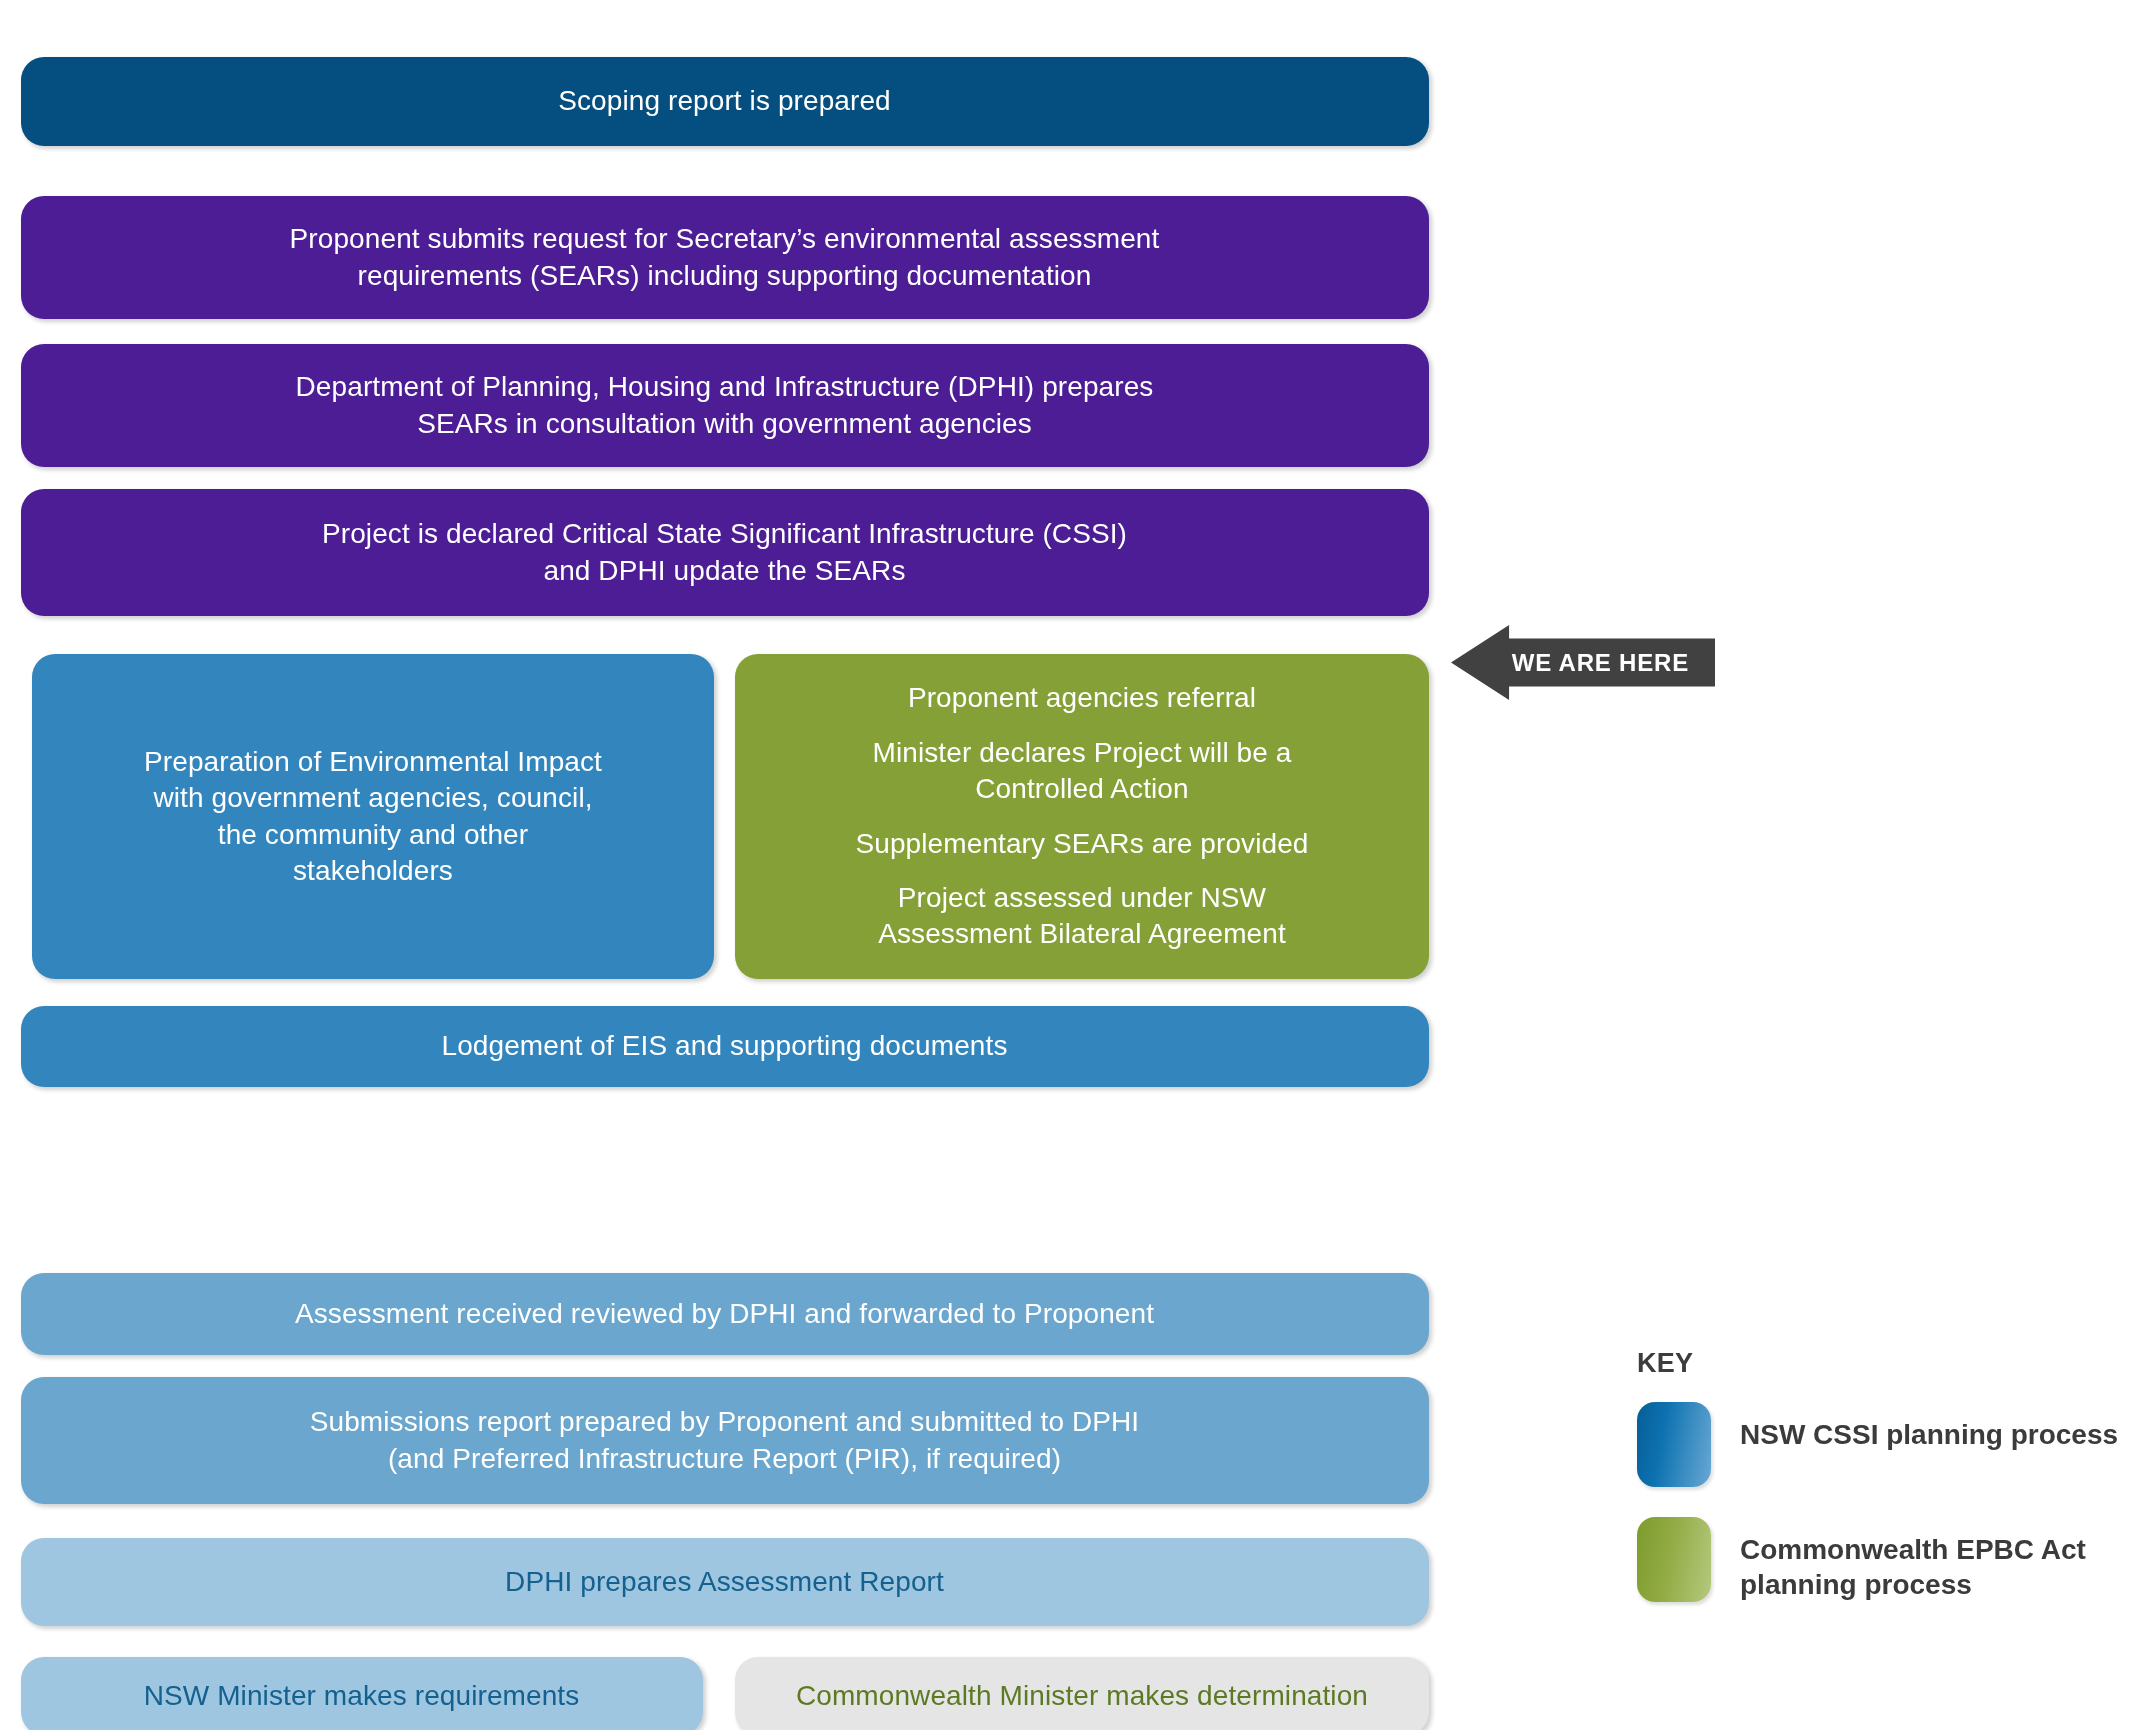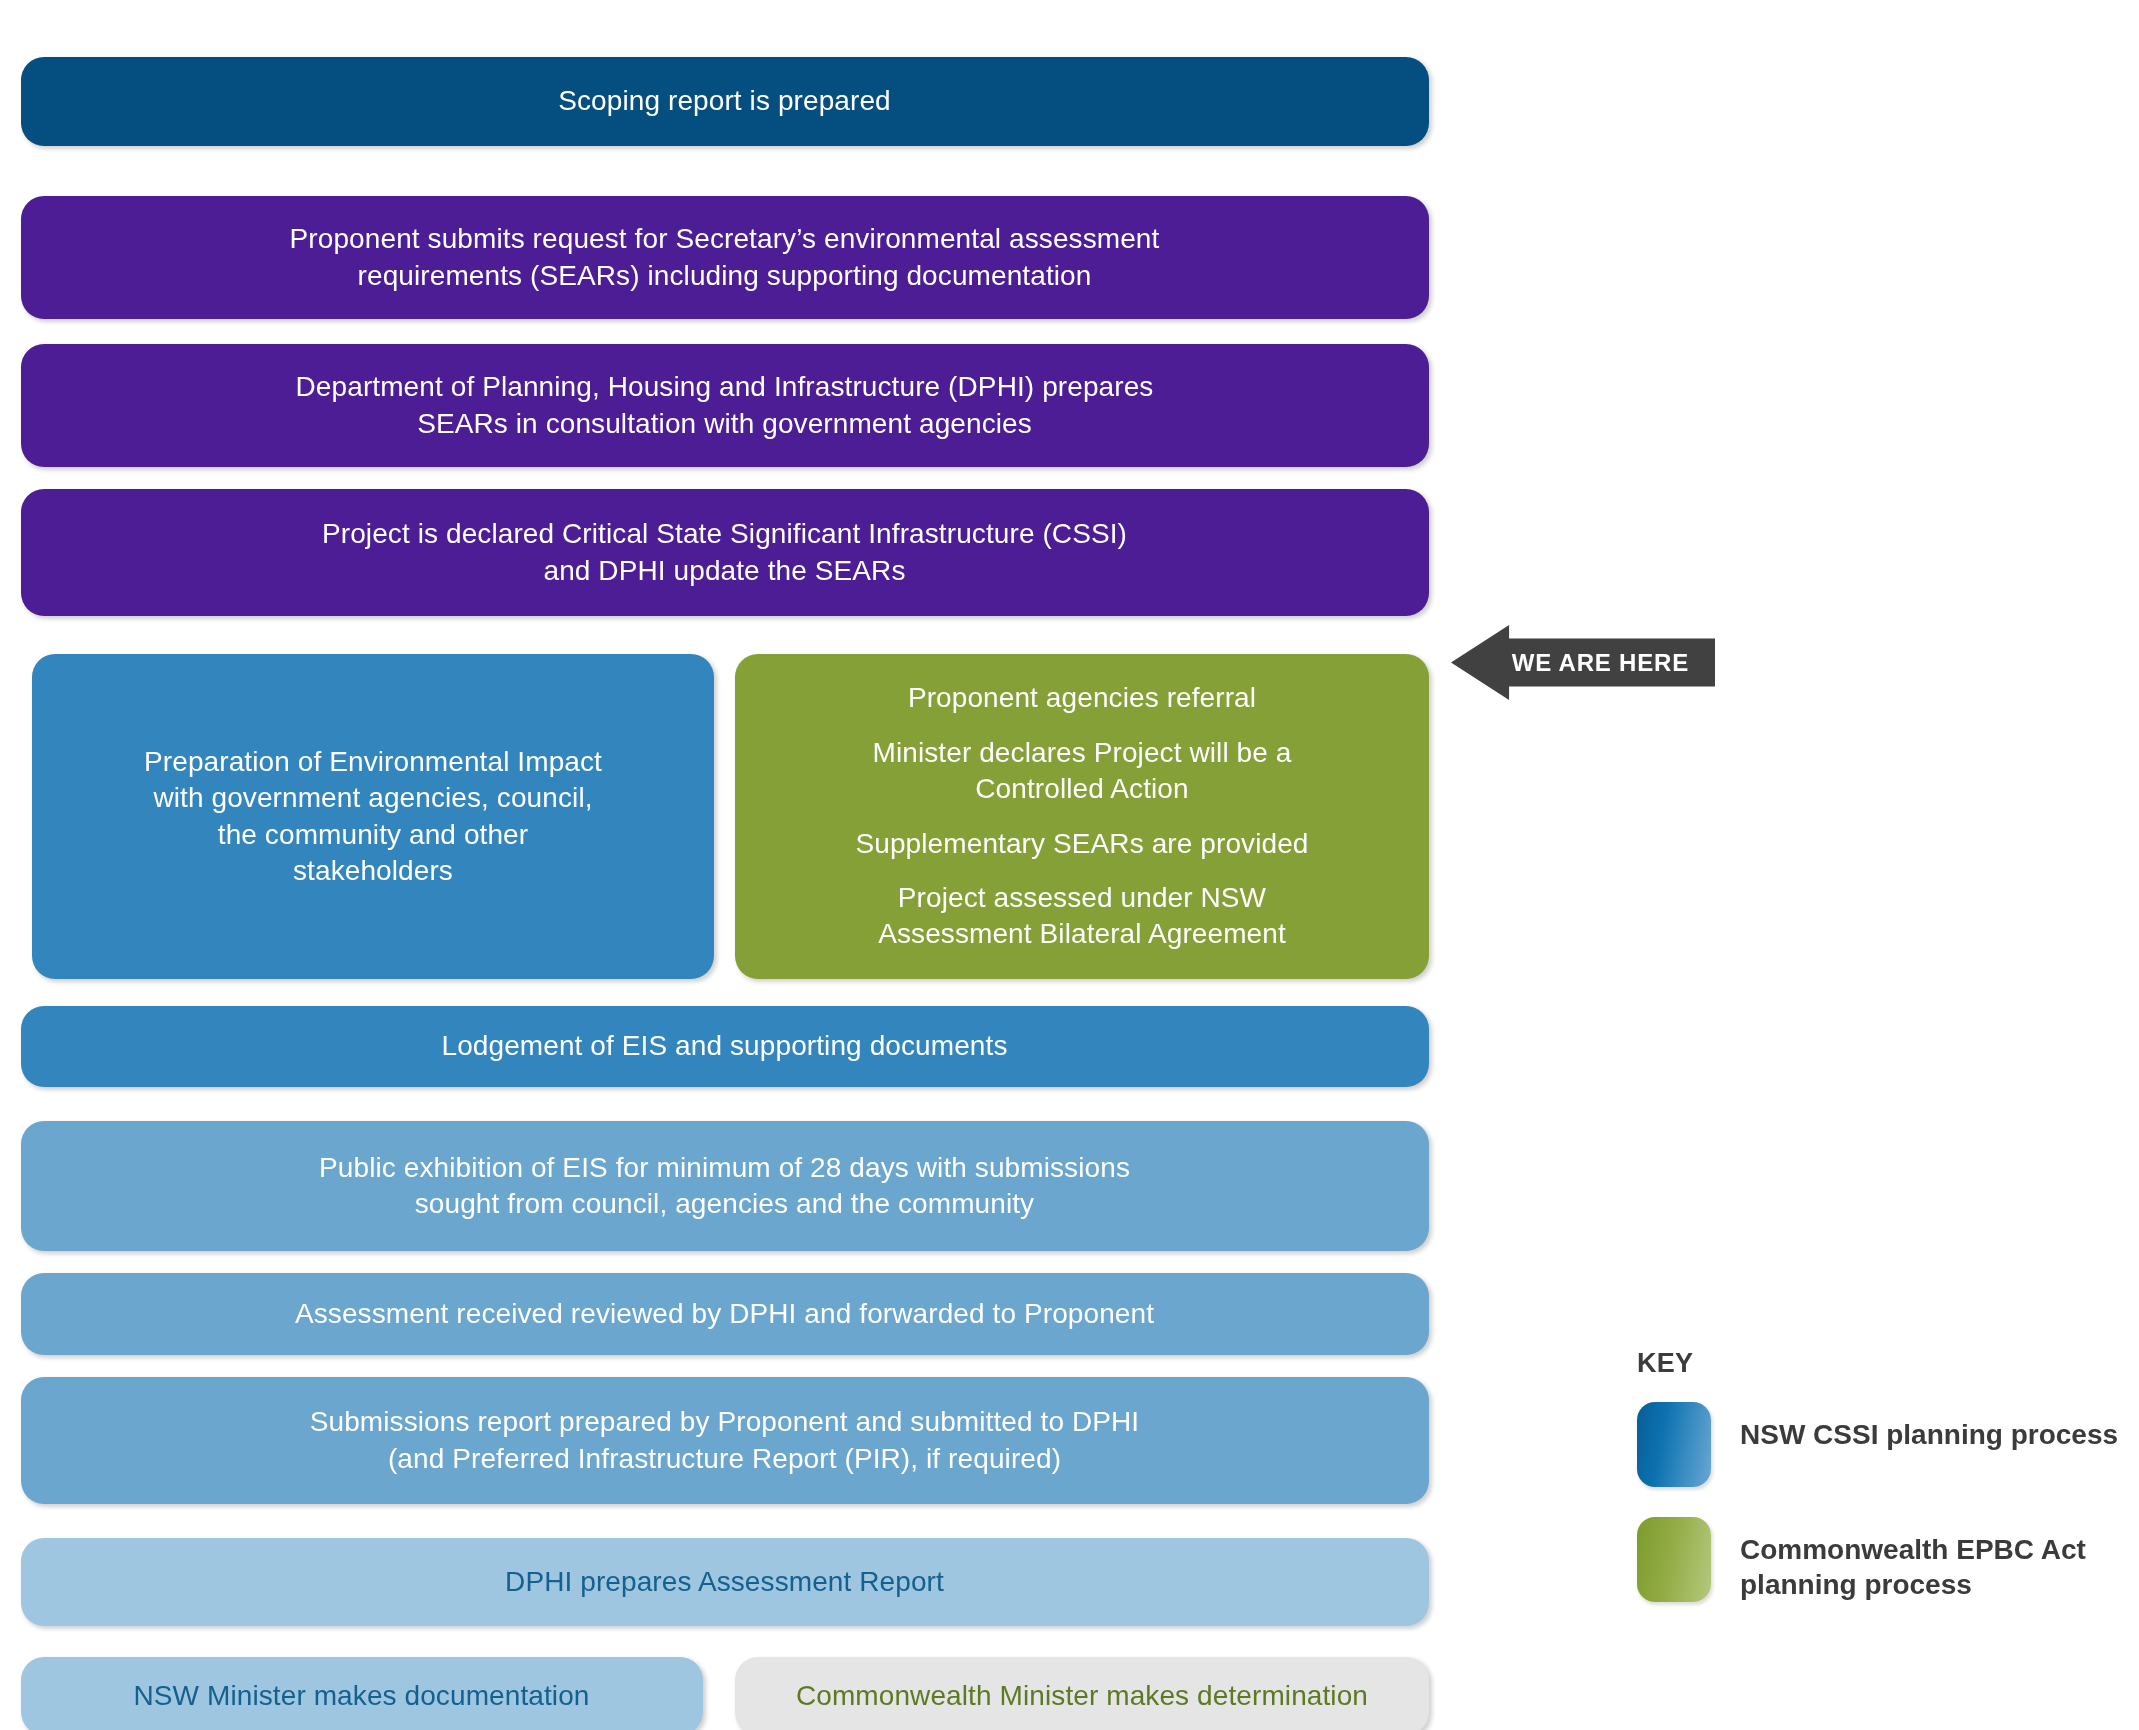--- a/index.html
+++ b/index.html
@@ -166,44 +166,38 @@
   </div>
 
   <div class="we-are-here" style="left:1451px; top:625px; width:238px; height:75px;">
     <span>WE ARE HERE</span>
   </div>
 
   <div class="box c-mid" style="left:20.5px; top:974px; width:1408px; height:81px;">
     <span class="txt">Lodgement of EIS and supporting documents</span>
   </div>
 
-  <div class="box c-soft" style="left:20.5px; top:1089px; width:1408px; height:130px;">
-    <span>
-      <span class="txt">Public exhibition of EIS for minimum of 28 days with submissions</span>
-      <span class="txt">sought from council, agencies and the community</span>
-    </span>
-  </div>
 
   <div class="box c-soft" style="left:20.5px; top:1241px; width:1408px; height:82px;">
     <span class="txt">Assessment received reviewed by DPHI and forwarded to Proponent</span>
   </div>
 
   <div class="box c-soft" style="left:20.5px; top:1345px; width:1408px; height:127px;">
     <span>
       <span class="txt">Submissions report prepared by Proponent and submitted to DPHI</span>
       <span class="txt">(and Preferred Infrastructure Report (PIR), if required)</span>
     </span>
   </div>
 
   <div class="box c-pale" style="left:20.5px; top:1506px; width:1408px; height:88px;">
     <span class="txt">DPHI prepares Assessment Report</span>
   </div>
 
   <div class="box c-pale2" style="left:20.5px; top:1625px; width:682px; height:78px;">
-    <span class="txt">NSW Minister makes documentation</span>
+    <span class="txt">NSW Minister makes requirements</span>
   </div>
 
   <div class="box c-sage" style="left:735px; top:1625px; width:694px; height:78px;">
     <span class="txt">Commonwealth Minister makes determination</span>
   </div>
 
   <div class="key">
     <div class="key-title">KEY</div>
 
     <div class="key-row">

